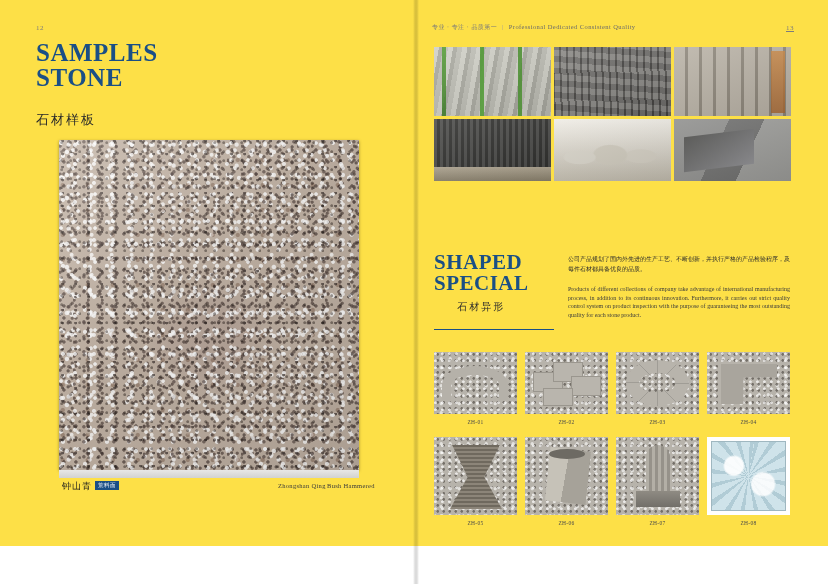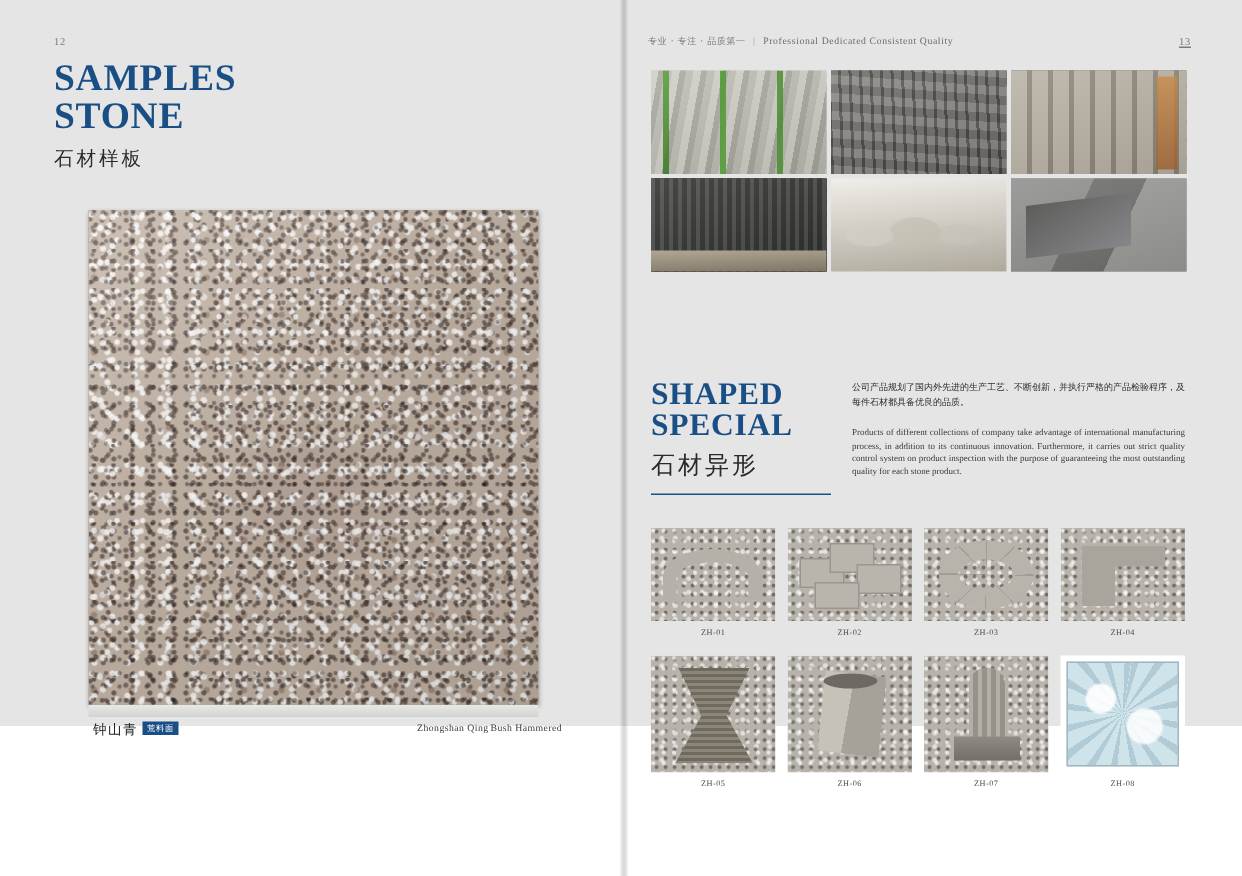--- a/index.html
+++ b/index.html
@@ -22,22 +22,22 @@
     top: 0;
     width: 6px;
     height: 584px;
     background: linear-gradient(to right, rgba(0,0,0,0.00), rgba(0,0,0,0.10), rgba(0,0,0,0.16), rgba(0,0,0,0.10), rgba(0,0,0,0.00));
     z-index: 40;
     pointer-events: none;
   }
   .page-left, .page-right {
     position: absolute;
     top: 0;
-    height: 484px;
-    background: #e5e5e5;
+    height: 546px;
+    background: #fde047;
   }
   .page-left  { left: 0;   width: 416px; }
   .page-right { left: 416px; width: 412px; }
 
   
   .folio {
     position: absolute;
     font-family: "Liberation Serif", serif;
     font-size: 7px;
     color: #7c7c7c;
@@ -67,21 +67,21 @@
     font-size: 25px;
     line-height: 25px;
     color: #1a4f86;
     letter-spacing: 0.5px;
   }
   .title-cn {
     font-family: Liberation Mono, monospace;
     font-size: 13px;
     color: #2a2a2a;
     letter-spacing: 2px;
-    margin-top: 7px;
+    margin-top: 21px;
   }
 
   
   .sample-frame {
     position: absolute;
     left: 59px;
     top: 140px;
     width: 300px;
     height: 330px;
     box-shadow: 0 1px 3px rgba(0,0,0,0.35);
@@ -250,24 +250,25 @@
   .sp-title { position: absolute; left: 434px; top: 252px; }
   .sp-en {
     font-weight: bold;
     font-size: 21px;
     line-height: 21px;
     color: #1a4f86;
     letter-spacing: 0.5px;
   }
   .sp-cn {
     font-family: Liberation Sans, sans-serif;
-    font-size: 16px;
+    font-size: 10px;
     color: #2a2a2a;
     letter-spacing: 2px;
     margin-top: 6px;
+    text-align: center;
   }
   .sp-rule {
     position: absolute;
     left: 434px;
     top: 329px;
     width: 120px;
     height: 1px;
     background: #1a4f86;
   }
   .sp-copy-cn {

